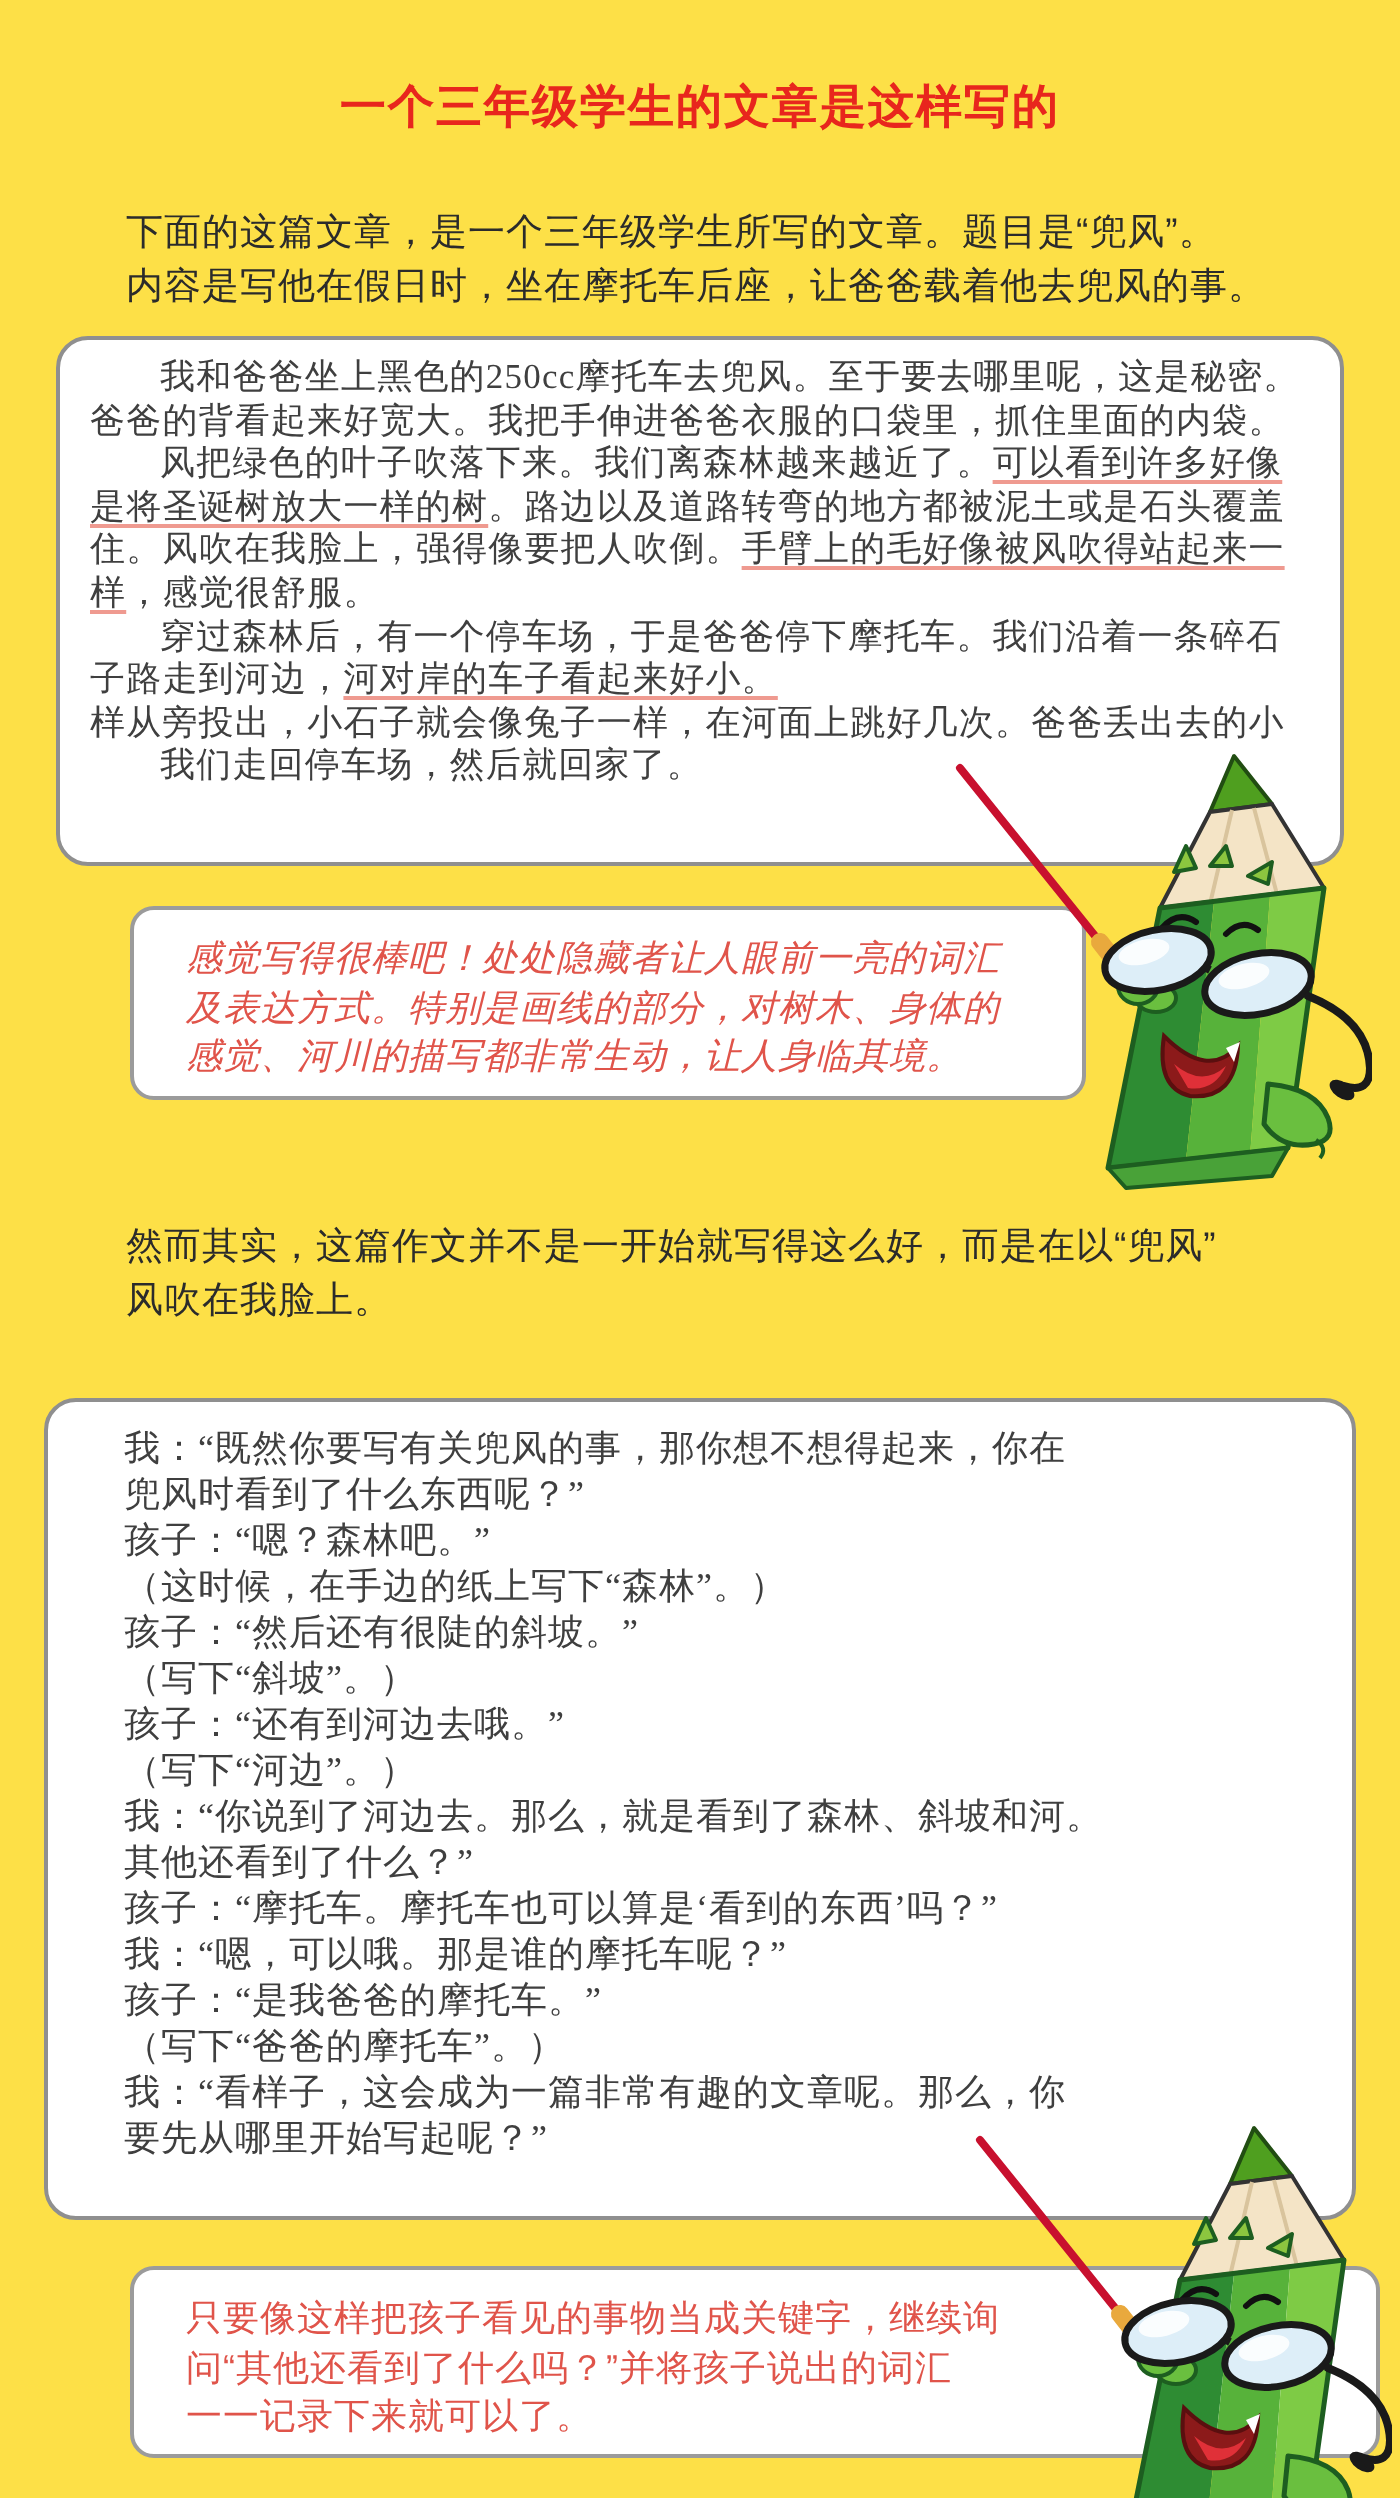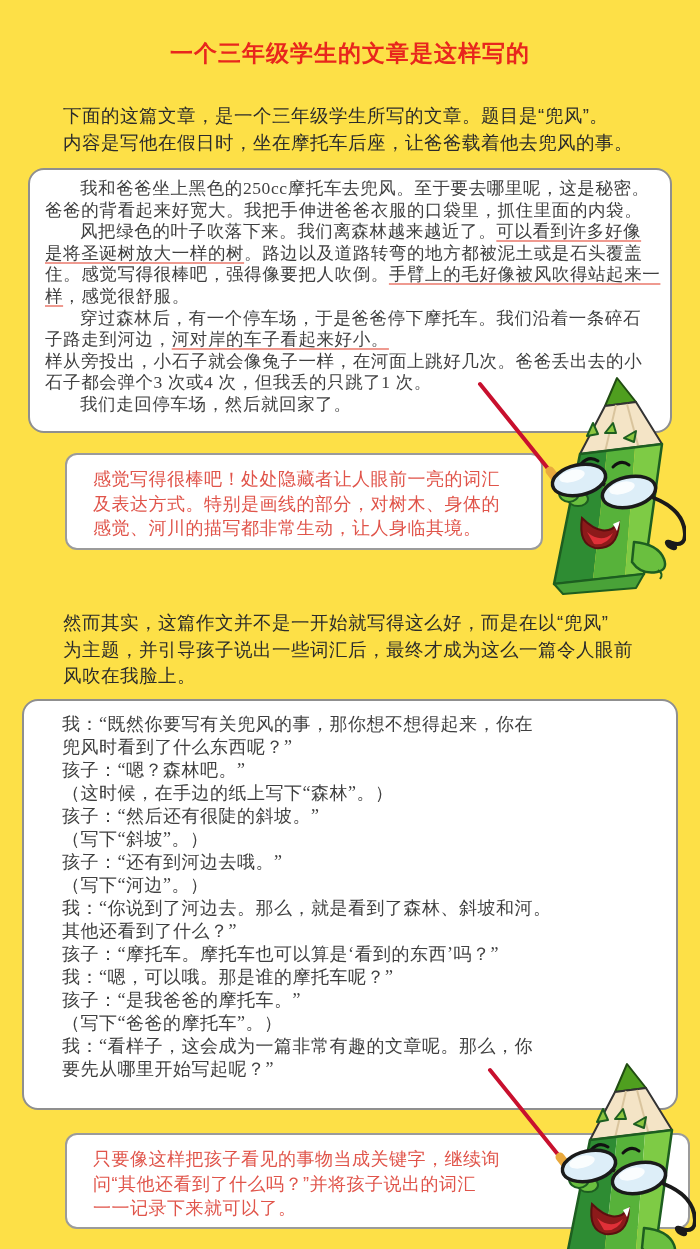--- a/index.html
+++ b/index.html
@@ -23,21 +23,21 @@
   }
   
   .gray-box{
     position:absolute;border:2px solid #8f8f8f;border-radius:16px;background:#fff;
   }
   #essay-box{left:28px;top:168px;width:640px;height:261px;}
   #dialogue-box{left:22px;top:699px;width:652px;height:407px;}
   .comment-box{
     position:absolute;border:2px solid #9b9b9b;border-radius:12px;background:#fff;
   }
-  #comment-box-1{left:65px;top:453px;width:474px;height:93px;}
+  #comment-box-1{left:65px;top:453px;width:474px;height:93px;font-style:italic;}
   #comment-box-2{left:65px;top:1133px;width:621px;height:92px;}
   
   .essay-text{
     padding:8px 14px 0 15px;
     font-family:"Liberation Serif","DejaVu Serif",serif;
     font-size:17.5px;line-height:21.6px;color:#3f3f3f;letter-spacing:.6px;
     white-space:nowrap;
   }
   .dialogue-text{
     padding:12px 14px 0 38px;
@@ -124,45 +124,43 @@
       <div class="line"><span>下面的这篇文章，是一个三年级学生所写的文章。题目是“兜风”。</span></div>
       <div class="line"><span>内容是写他在假日时，坐在摩托车后座，让爸爸载着他去兜风的事。</span></div>
     </div>
 
   <div class="gray-box" id="essay-box">
     <div class="essay-text">
         <div class="line indent"><span>我和爸爸坐上黑色的250cc摩托车去兜风。至于要去哪里呢，这是秘密。</span></div>
         <div class="line"><span>爸爸的背看起来好宽大。我把手伸进爸爸衣服的口袋里，抓住里面的内袋。</span></div>
         <div class="line indent"><span>风把绿色的叶子吹落下来。我们离森林越来越近了。</span><span class="u">可以看到许多好像</span></div>
         <div class="line"><span class="u">是将圣诞树放大一样的树</span><span>。路边以及道路转弯的地方都被泥土或是石头覆盖</span></div>
-        <div class="line"><span>住。感觉写得很棒吧，强得像要把人吹倒。</span><span class="u">手臂上的毛好像被风吹得站起来一</span></div>
+        <div class="line"><span>住。风吹在我脸上，强得像要把人吹倒。</span><span class="u">手臂上的毛好像被风吹得站起来一</span></div>
         <div class="line"><span class="u">样</span><span>，感觉很舒服。</span></div>
         <div class="line indent"><span>穿过森林后，有一个停车场，于是爸爸停下摩托车。我们沿着一条碎石</span></div>
         <div class="line"><span>子路走到河边，</span><span class="u">河对岸的车子看起来好小。</span></div>
         <div class="line"><span>样从旁投出，小石子就会像兔子一样，在河面上跳好几次。爸爸丢出去的小</span></div>
-        <div class="line"><span>石子都会弹个3 次或4 次，但我丢的只跳了1 次。</span></div>
         <div class="line indent"><span>我们走回停车场，然后就回家了。</span></div>
       </div>
   </div>
 
   <div class="comment-box" id="comment-box-1">
     <div class="comment-text">
         <div class="line"><span>感觉写得很棒吧！处处隐藏者让人眼前一亮的词汇</span></div>
         <div class="line"><span>及表达方式。特别是画线的部分，对树木、身体的</span></div>
         <div class="line"><span>感觉、河川的描写都非常生动，让人身临其境。</span></div>
       </div>
   </div>
 
   <svg class="mascot" id="mascot-1" viewBox="0 0 220 228">
     <use href="#pencil-mascot-art"></use>
   </svg>
 
   <div class="mid-text">
       <div class="line"><span>然而其实，这篇作文并不是一开始就写得这么好，而是在以“兜风”</span></div>
-      <div class="line"><span>为主题，并引导孩子说出一些词汇后，最终才成为这么一篇令人眼前</span></div>
       <div class="line"><span>风吹在我脸上。</span></div>
     </div>
 
   <div class="gray-box" id="dialogue-box">
     <div class="dialogue-text">
         <div class="line"><span>我：“既然你要写有关兜风的事，那你想不想得起来，你在</span></div>
         <div class="line"><span>兜风时看到了什么东西呢？”</span></div>
         <div class="line"><span>孩子：“嗯？森林吧。”</span></div>
         <div class="line"><span>（这时候，在手边的纸上写下“森林”。）</span></div>
         <div class="line"><span>孩子：“然后还有很陡的斜坡。”</span></div>

